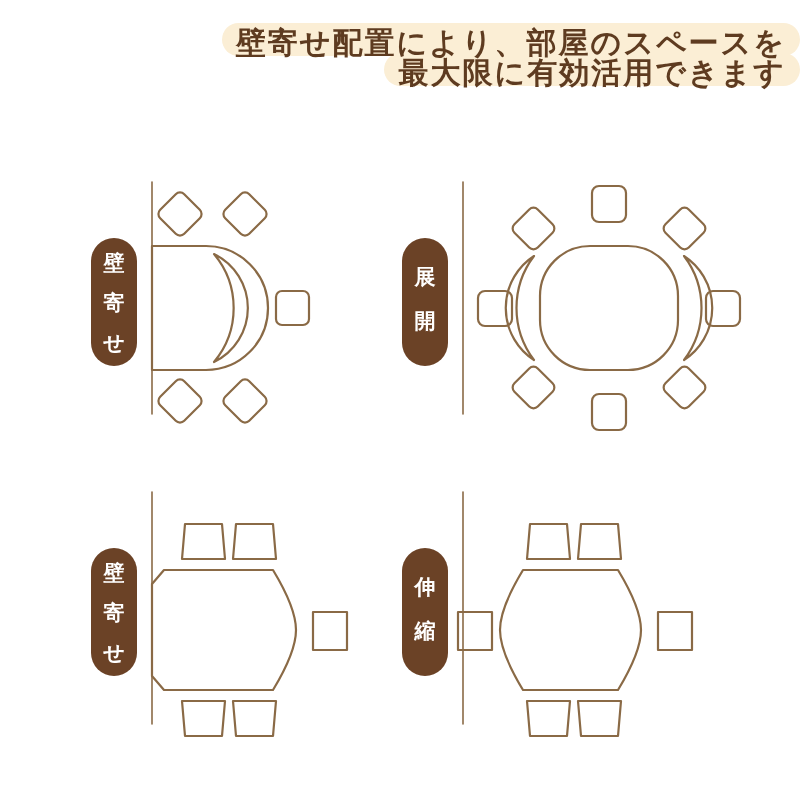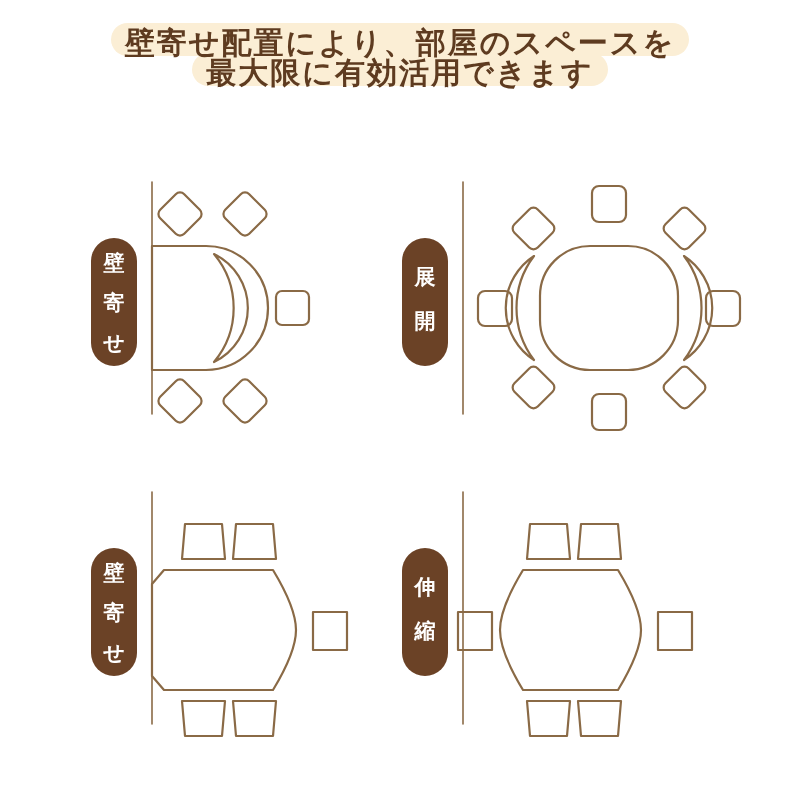--- a/index.html
+++ b/index.html
@@ -15,21 +15,21 @@
     overflow: hidden;
     position: relative;
   }
 
   
   .heading {
     position: absolute;
     left: 0;
     top: 28px;
     width: 800px;
-    text-align: center;
+    text-align: right;
   }
   .head-line {
     position: relative;
     display: inline-block;
     margin: 0 auto;
     padding: 0 14px;
     line-height: 1.0;
     white-space: nowrap;
   }
   .head-band {

